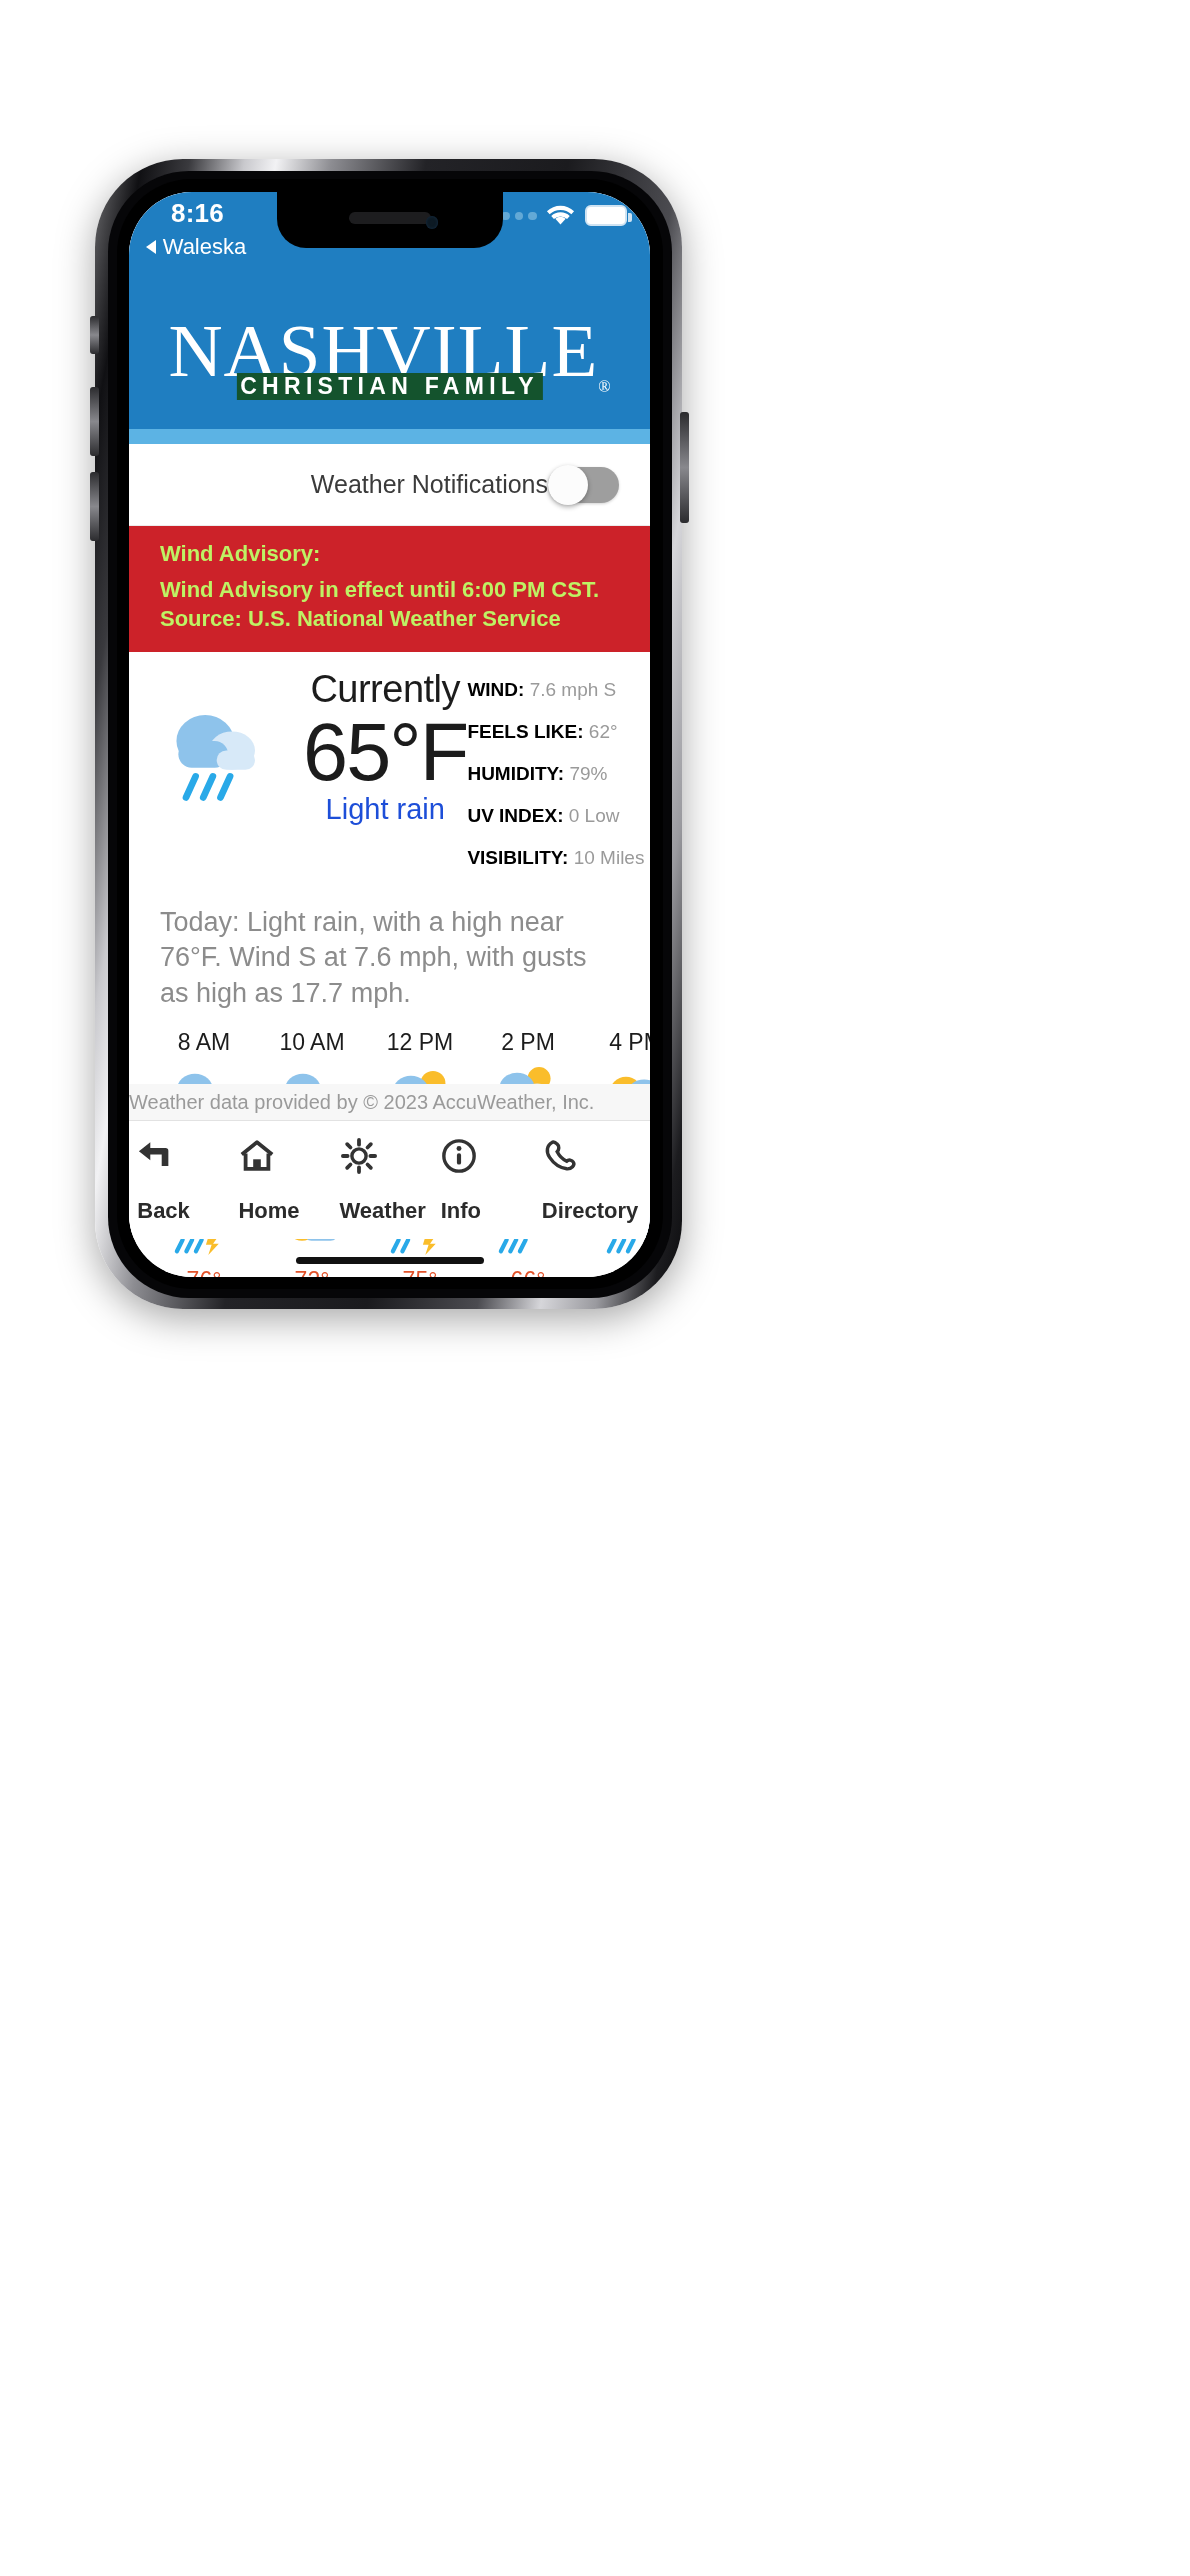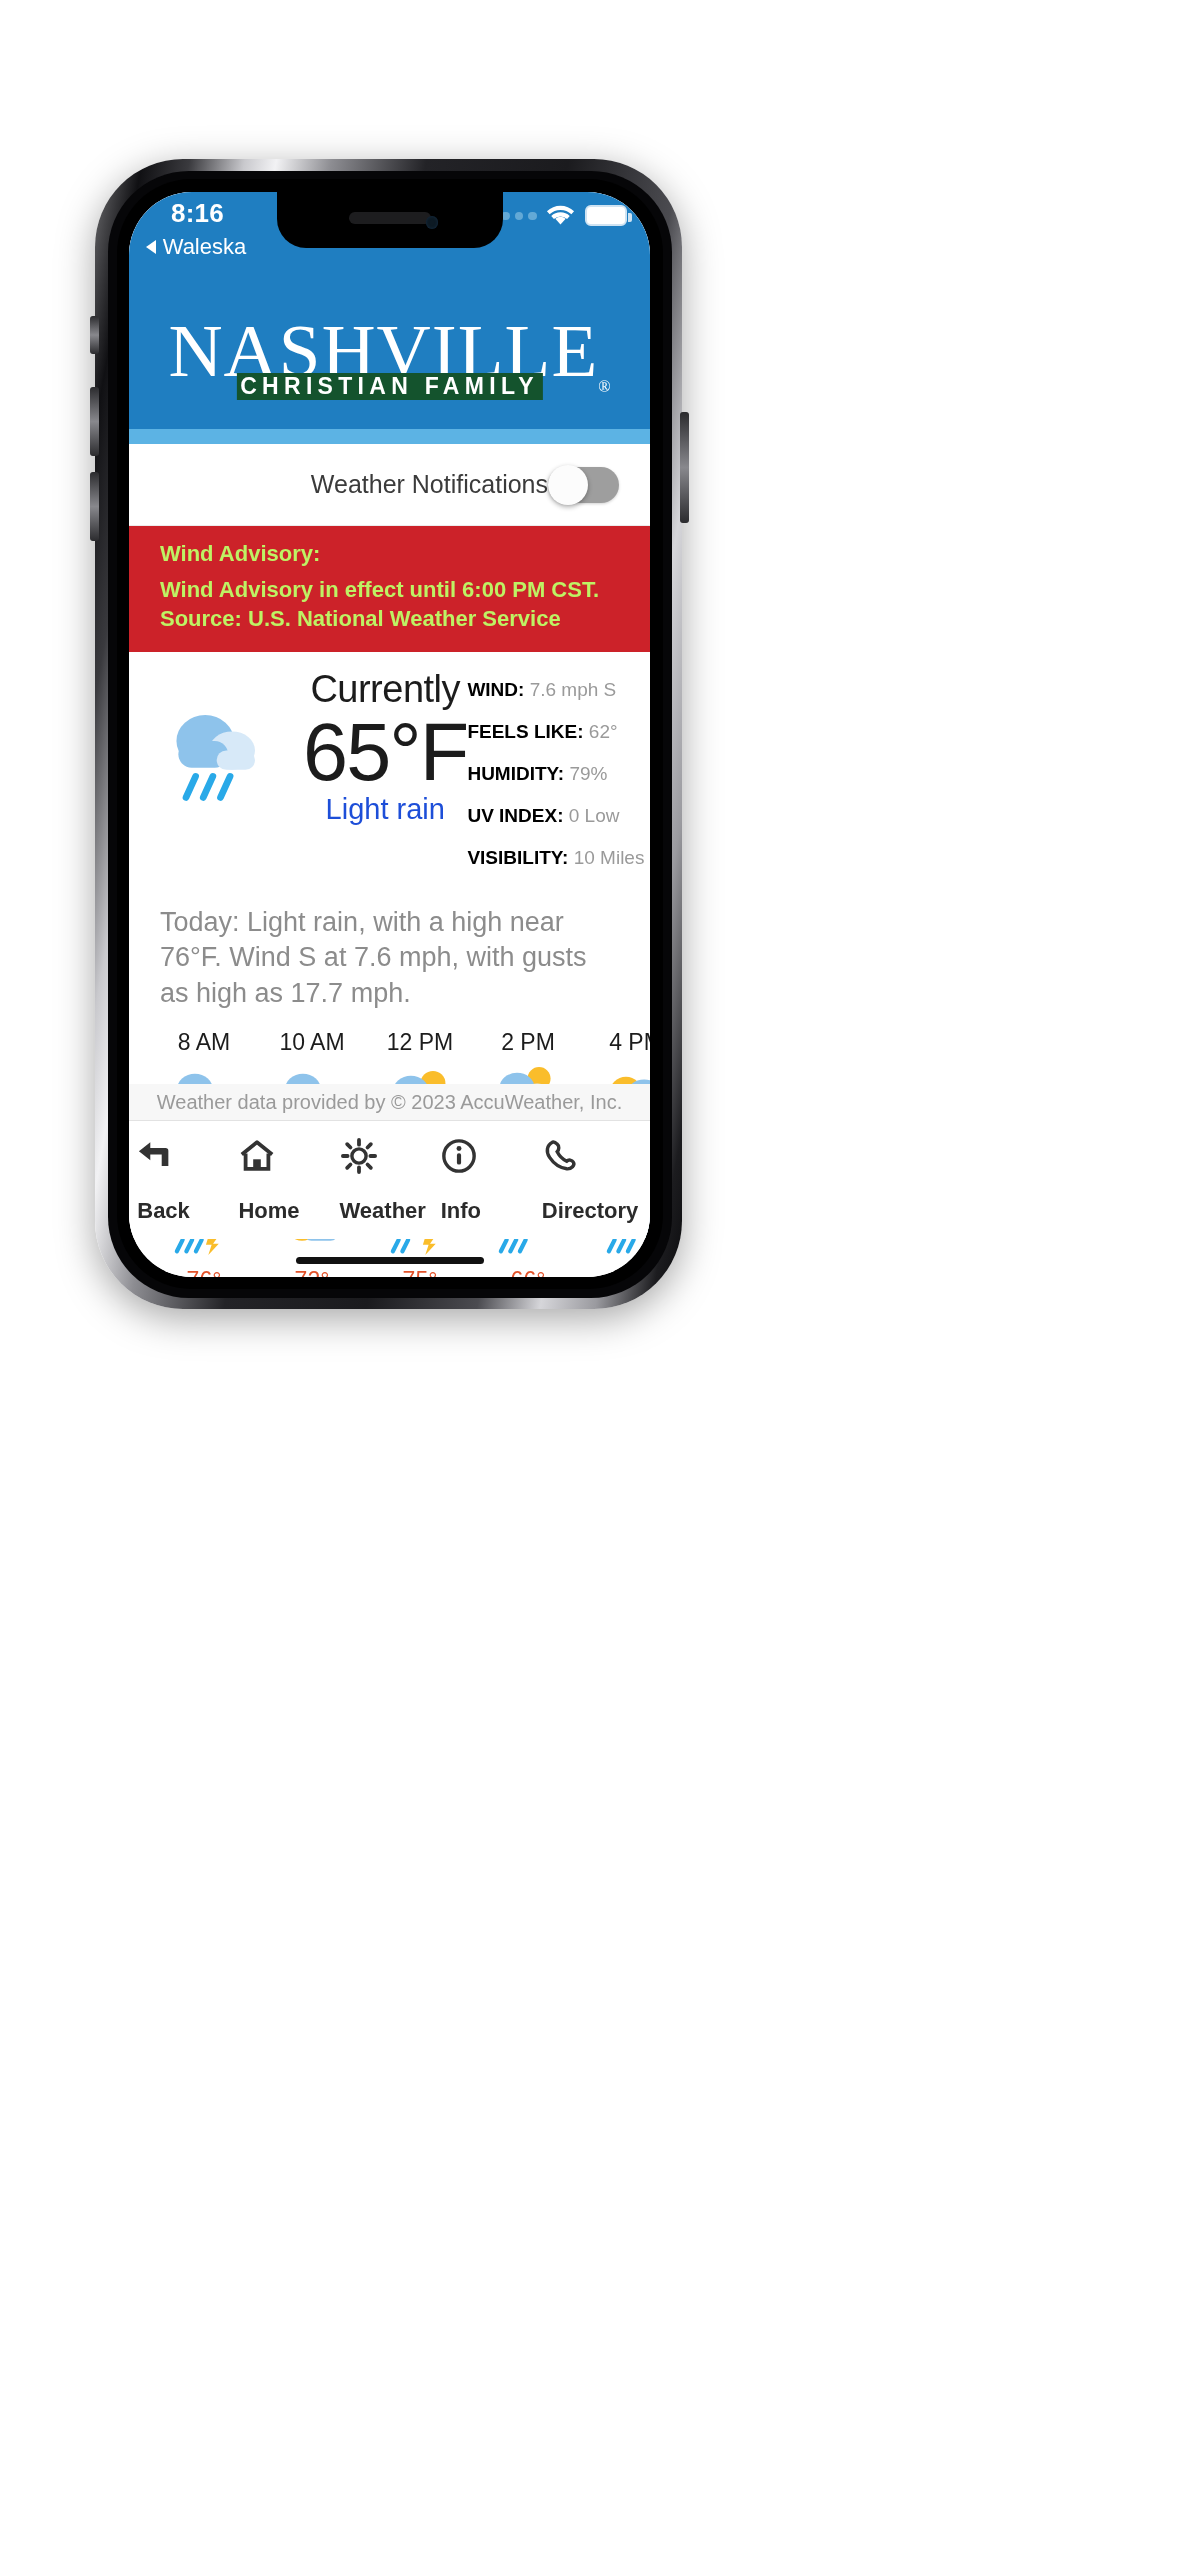--- a/index.html
+++ b/index.html
@@ -137,21 +137,21 @@
   .today b { font-weight:400; color:#8c8c8c; }
 
   .strip { display:flex; padding:0 0 0 21px; overflow:hidden; }
   .cell { min-width:108px; text-align:center; flex:0 0 auto; }
   .cell .lbl { font-size:23px; color:#1c1c1c; padding:3.8px 0 1.9px; }
   .cell .ico { height:71px; display:flex; align-items:center; justify-content:center; }
   .cell .val { font-size:23px; color:#1c1c1c; padding-top:3.8px; }
   .cell .val.hot { color:#e2522a; }
 
   .footer-note {
-    position:absolute; bottom:157px; left:0; right:0; text-align:center;
+    position:absolute; bottom:157px; left:0; right:0; text-align:left;
     font-size:20px; color:#9a9a9a; background:#f7f7f7; padding:7.7px 0 5.8px;
   }
 
   .tabbar {
     position:absolute; bottom:38px; left:0; right:0; height:119px;
     background:#fff; border-top:1px solid #e2e2e2;
     display:flex; align-items:center; justify-content:space-around; padding:0 7.7px;
   }
   .tab { display:flex; flex-direction:column; align-items:flex-start; gap:23px; width:100px; }
   .tab .ticon { height:38px; display:flex; align-items:center; justify-content:center; }

